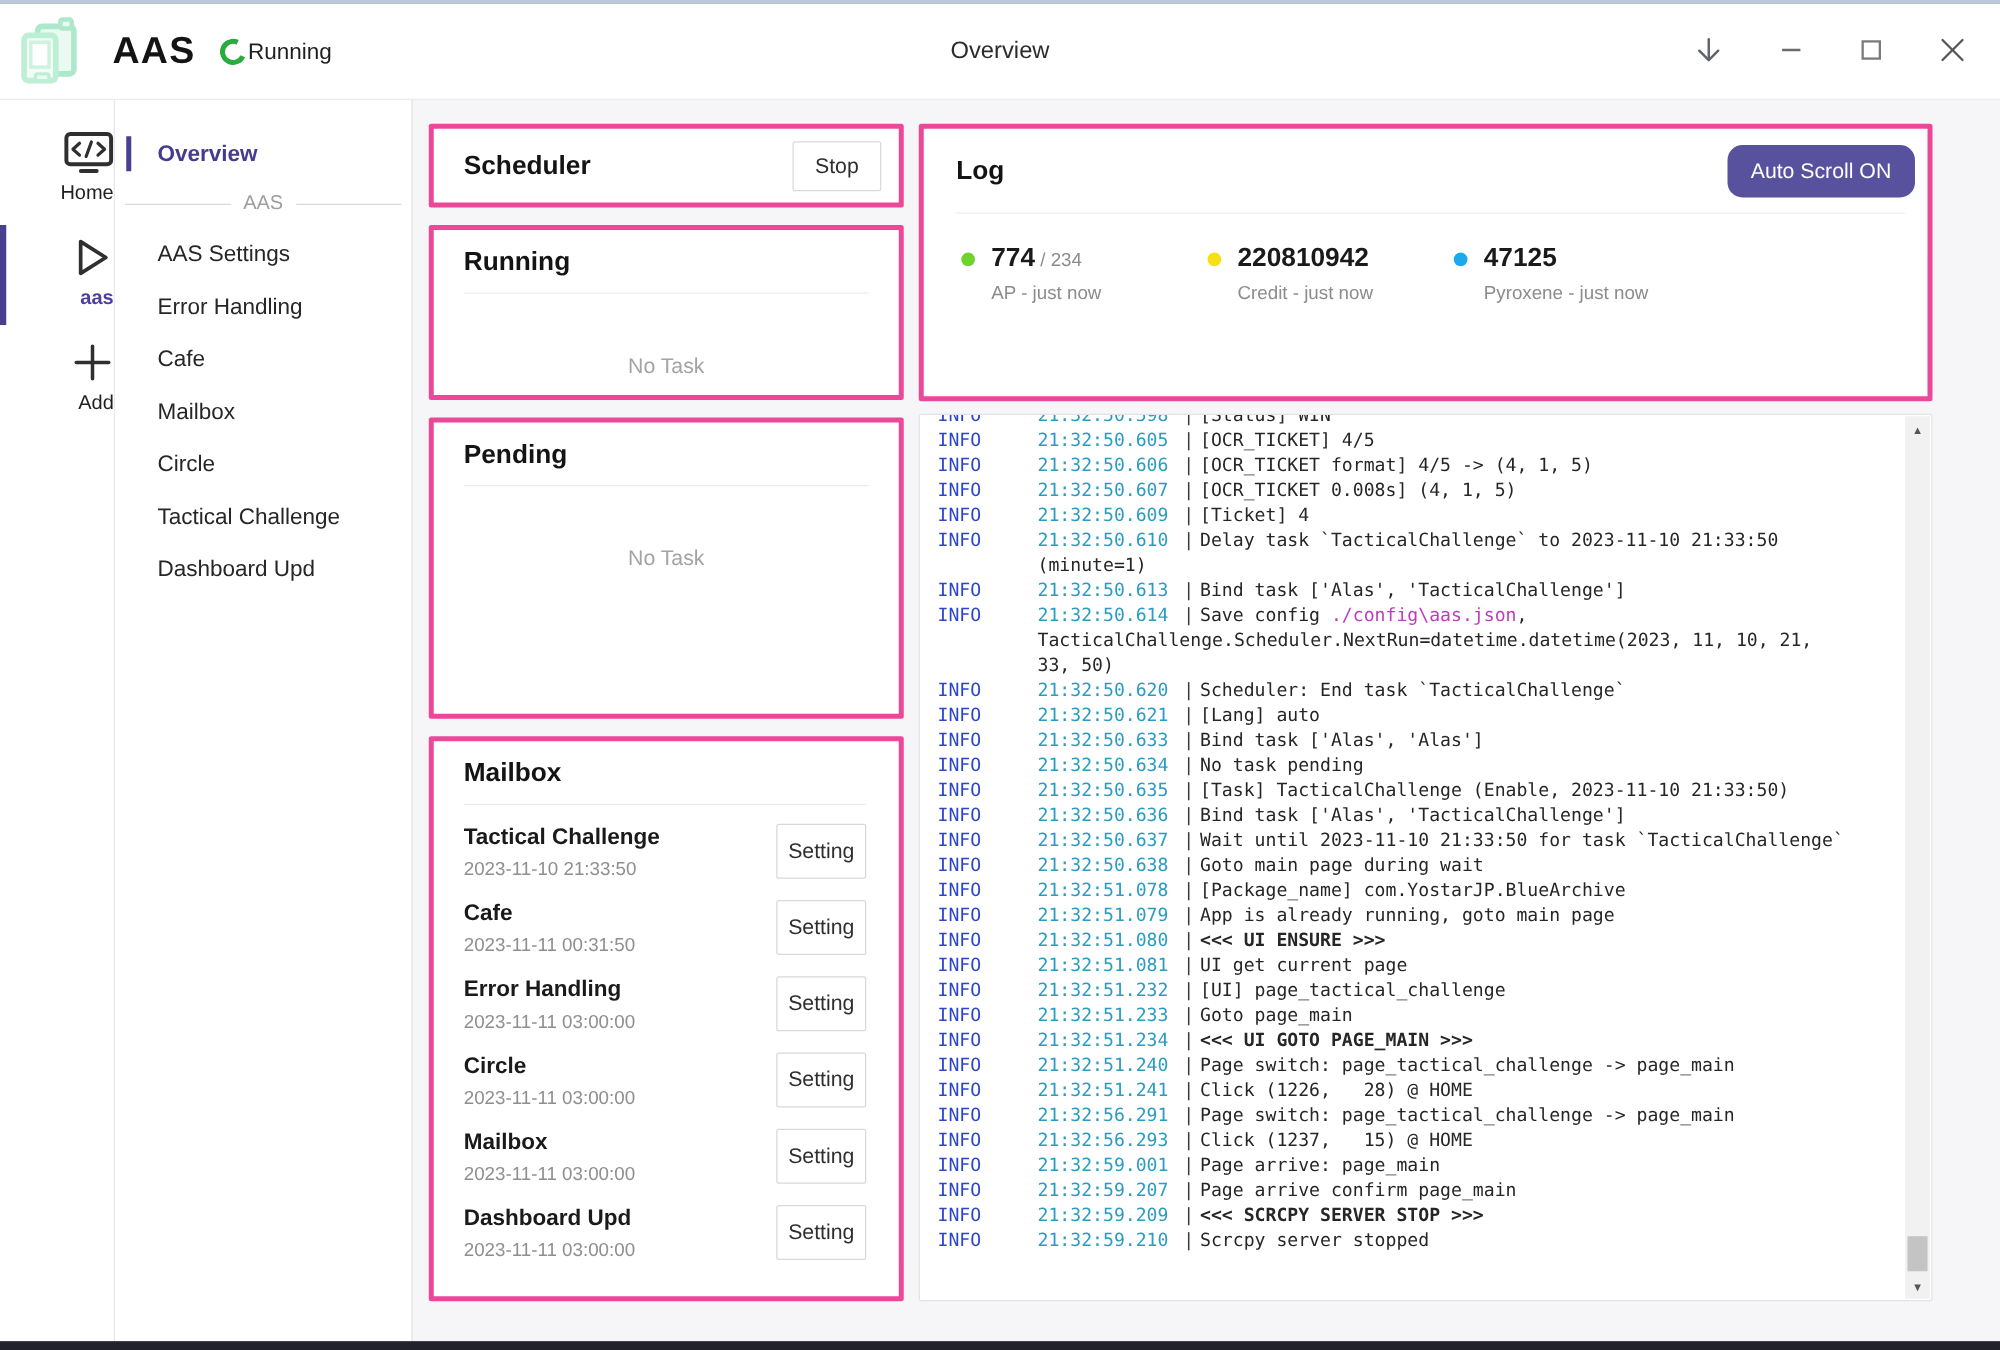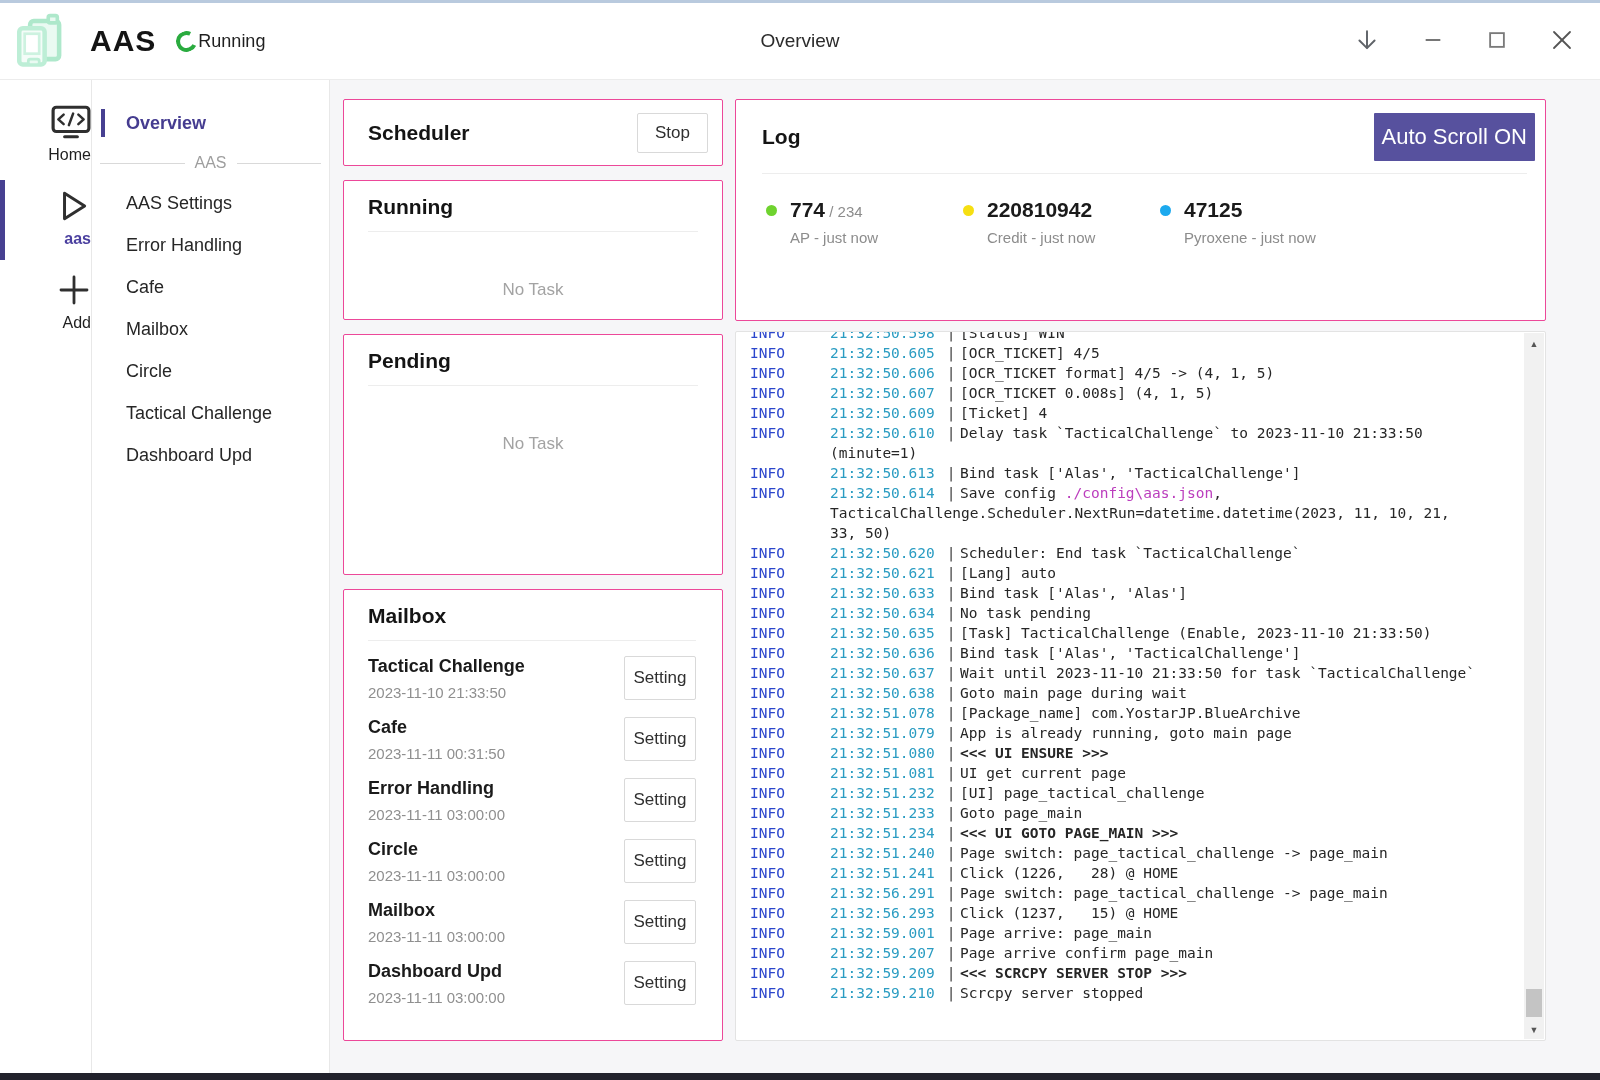--- a/index.html
+++ b/index.html
@@ -35,40 +35,40 @@
   .menu-item.active { color:#453c90; font-weight:700; }
   .menu-item.active .mi-bar { display:block; position:absolute; left:9px; top:7px; width:4px; height:28px; background:#474091; }
   .menu-divider { height:38px; display:flex; align-items:center; padding:0 8px; gap:10px; }
   .menu-divider .dline { flex:1; height:1px; background:#d9d9d9; }
   .menu-divider .dtext { font-size:16px; color:#9e9e9e; }
 
   
   .content { flex:1; background:#f6f6f8; padding:19px 54px 32px 13px; display:flex; gap:12px; overflow:hidden; }
   .col-left { width:380px; flex:0 0 380px; display:flex; flex-direction:column; gap:14px; }
   .col-right { flex:1; display:flex; flex-direction:column; gap:10px; }
-  .card { background:#fff; border:1px solid #ec4899; border-radius:2px; }
+  .card { background:#fff; border:4px solid #ec4899; border-radius:2px; }
   .card-title { font-size:21px; font-weight:700; color:#141414; }
   .card-divider { height:1px; background:#ededed; margin-top:12px; }
 
   .scheduler-card { height:67px; flex:0 0 67px; display:flex; align-items:center; justify-content:space-between; padding:0 14px 0 24px; }
   .btn-plain { background:#fff; border:1px solid #d9d9d9; border-radius:2px; font-size:17px; color:#2f2f2f; padding:9px 17px; cursor:pointer; font-family:inherit; }
 
   .running-card { height:140px; flex:0 0 140px; padding:14px 24px 0; }
   .pending-card { height:241px; flex:0 0 241px; padding:14px 24px 0; }
   .no-task { text-align:center; color:#a3a3a3; font-size:17px; margin-top:48px; }
 
   .waiting-card { flex:1; padding:14px 26px 0 24px; overflow:hidden; }
   .wait-item { display:flex; align-items:center; justify-content:space-between; margin-top:13px; height:48px; }
   .wait-name { font-size:18px; font-weight:700; color:#1a1a1a; }
   .wait-time { font-size:15px; color:#8f8f8f; margin-top:7px; }
   .setting-btn { width:72px; height:44px; background:#fff; border:1px solid #d9d9d9; border-radius:2px; font-size:17px; color:#2f2f2f; cursor:pointer; font-family:inherit; }
 
   .log-card { height:222px; flex:0 0 222px; padding:13px 10px 0 26px; }
   .log-title-row { display:flex; align-items:center; justify-content:space-between; }
-  .autoscroll-btn { background:#57519e; color:#fff; border:none; border-radius:1px; font-size:22px; padding:11px 8px; cursor:pointer; font-family:inherit; }
+  .autoscroll-btn { background:#57519e; color:#fff; border:none; border-radius:12px; font-size:17px; padding:11px 19px; cursor:pointer; font-family:inherit; }
   .stats { display:flex; margin-top:24px; padding-left:4px; }
   .stat { width:197px; display:flex; align-items:flex-start; }
   .stat-dot { width:11px; height:11px; border-radius:50%; margin-top:7px; flex:0 0 11px; }
   .stat-body { margin-left:13px; }
   .stat-num { font-size:21px; font-weight:700; color:#1a1a1a; }
   .stat-suffix { font-size:15px; font-weight:400; color:#8c8c8c; }
   .stat-label { font-size:15px; color:#8c8c8c; margin-top:7px; }
 
   
   .console { flex:1; background:#fff; border:1px solid #e3e3e3; position:relative; overflow:hidden; padding:0 30px 0 14px; }

